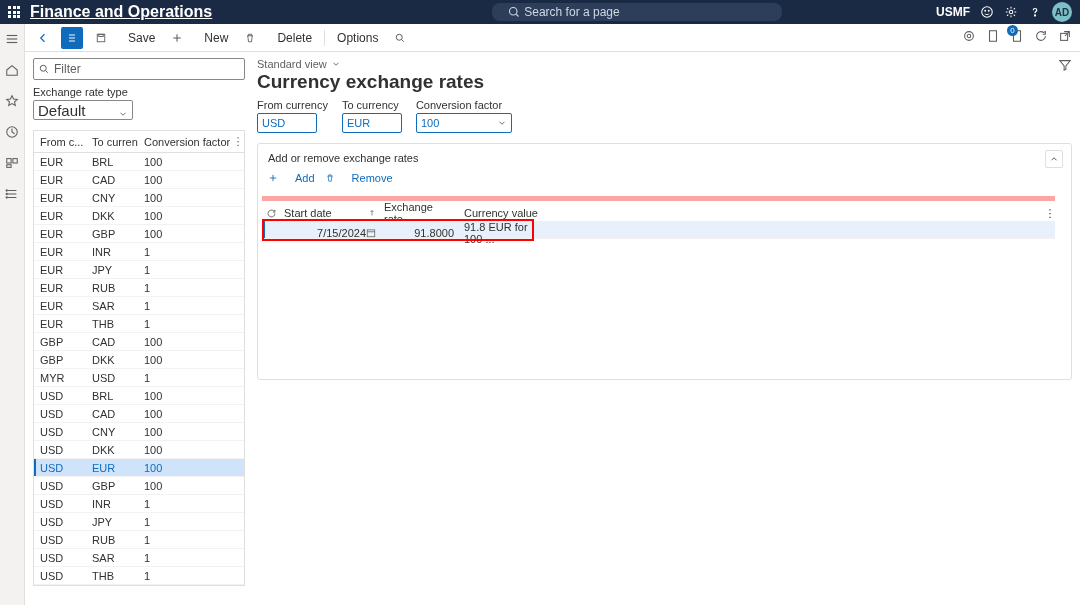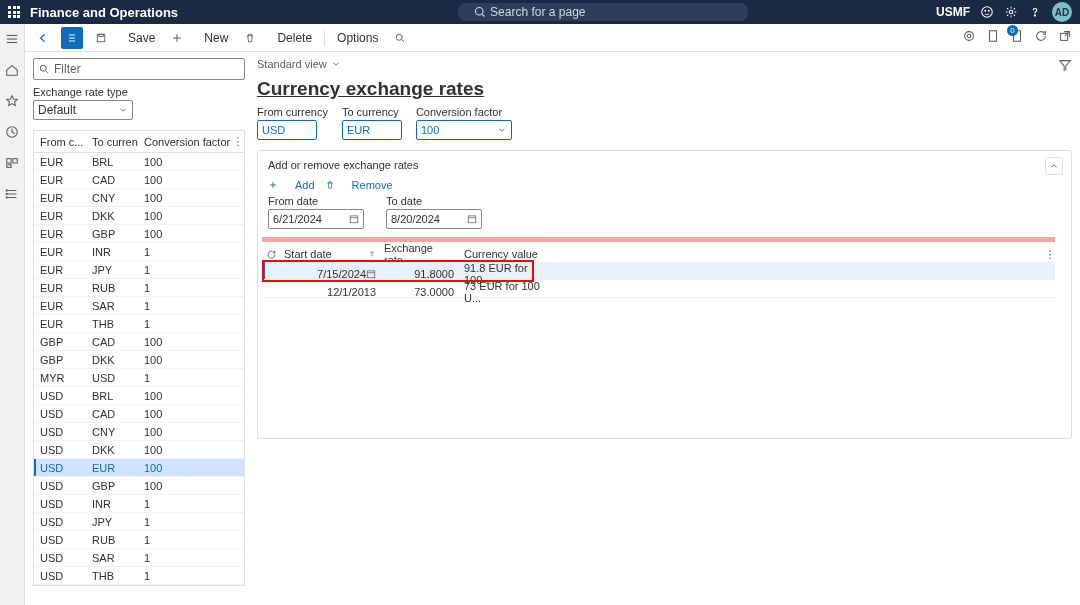--- a/index.html
+++ b/index.html
@@ -2,21 +2,21 @@
 <html><head>
 <meta charset="utf-8">
 <style>
   * { box-sizing: border-box; margin: 0; padding: 0; font-family: "Segoe UI", Arial, sans-serif; }
   body { width: 1080px; height: 605px; background: #fff; font-size: 12px; color: #323130; overflow: hidden; }
 
   
   .top-header { height: 24px; background: #1a2a44; color: #fff; display: flex; align-items: center; padding: 0 8px; }
   .waffle { display: grid; grid-template-columns: repeat(3,3px); grid-template-rows: repeat(3,3px); gap: 1.5px; margin-right: 10px; }
   .waffle span { background: #fff; width: 3px; height: 3px; }
-  .app-title { font-size: 13px; font-weight: 600; }
+  .app-title { font-size: 16px; font-weight: 600; text-decoration: underline; }
   .search-pill { flex: 0 0 290px; height: 18px; background: #2c3e5a; border-radius: 8px; margin-left: 280px; display: flex; align-items: center; color: #cfd8e3; font-size: 12px; padding-left: 16px; }
   .search-pill svg { width: 12px; height: 12px; margin-right: 4px; }
   .header-right { margin-left: auto; display: flex; align-items: center; gap: 10px; }
   .header-right .usmf { font-size: 12px; font-weight: 600; }
   .hr-icon { width: 14px; height: 14px; display: inline-flex; align-items: center; justify-content: center; }
   .avatar { width: 20px; height: 20px; border-radius: 50%; background: #7bbfc9; display: flex; align-items: center; justify-content: center; font-size: 10px; font-weight: 600; color: #234; }
 
   
   .body-wrap { display: flex; height: calc(605px - 24px); position: relative; }
   .nav-rail { width: 25px; background: #f3f2f1; border-right: 1px solid #e1dfdd; display: flex; flex-direction: column; align-items: center; padding-top: 8px; gap: 14px; color: #605e5c; }
@@ -36,38 +36,38 @@
   .filter-icon-side { position: absolute; top: 34px; right: 8px; color: #605e5c; }
   .filter-icon-side svg { width: 14px; height: 14px; }
 
   .content-wrap { flex: 1; display: flex; padding: 6px 8px 8px 8px; gap: 12px; position: relative; }
 
   
   .left-panel { width: 212px; }
   .filter-field { width: 212px; height: 22px; border: 1px solid #8a8886; border-radius: 2px; display: flex; align-items: center; padding: 0 4px; color: #605e5c; font-size: 12px; position: relative; }
   .filter-field svg { width: 12px; height: 12px; margin-right: 4px; }
   .lp-label { font-size: 11px; color: #323130; margin-top: 6px; }
-  .lp-select { width: 100px; height: 20px; border: 1px solid #8a8886; border-radius: 2px; font-size: 12px; padding: 0 4px; display: flex; align-items: center; justify-content: space-between; margin-top: 2px; }
+  .lp-select { width: 100px; height: 20px; border: 1px solid #8a8886; border-radius: 2px; font-size: 15px; padding: 0 4px; display: flex; align-items: flex-end; justify-content: space-between; margin-top: 2px; }
   .lp-select svg { width: 10px; height: 10px; }
 
   .left-table { width: 212px; border: 1px solid #e1dfdd; margin-top: 10px; background: #fff; }
   .lt-head { display: grid; grid-template-columns: 52px 52px 1fr 12px; border-bottom: 1px solid #e1dfdd; height: 22px; align-items: center; color: #323130; font-size: 11px; }
   .lt-head > div { padding-left: 6px; white-space: nowrap; overflow: hidden; text-overflow: ellipsis; display: flex; align-items: center; gap: 16px; }
   .lt-head .more { justify-content: center; padding-left: 0; color: #605e5c; }
   .lt-body { }
   .lt-row { display: grid; grid-template-columns: 52px 52px 1fr; height: 18px; align-items: center; font-size: 11px; border-bottom: 1px solid #f3f2f1; }
   .lt-row > div { padding-left: 6px; }
   .lt-row.sel { background: #cfe4fa; color: #0f6cbd; position: relative; }
   .lt-row.sel::before { content: ""; position: absolute; left: 0; top: 0; bottom: 0; width: 2px; background: #0f6cbd; }
 
   
   .right-panel { flex: 1; display: flex; flex-direction: column; }
   .view-line { font-size: 11px; color: #605e5c; display: flex; align-items: center; gap: 4px; }
   .view-line svg { width: 10px; height: 10px; }
-  .page-title { font-size: 19px; font-weight: 600; margin-top: 8px; text-decoration: underline; }
+  .page-title { font-size: 19px; font-weight: 600; margin-top: 1px; }
   .field-row { display: flex; gap: 14px; margin-top: 6px; }
   .fld label { font-size: 11px; color: #323130; display: block; }
   .fld .inp { border: 1px solid #0f6cbd; border-radius: 2px; height: 20px; font-size: 11px; color: #0f6cbd; padding: 0 4px; display: flex; align-items: center; margin-top: 2px; }
   .fld .inp.sel { width: 96px; justify-content: space-between; }
   .fld .inp svg { width: 10px; height: 10px; }
   .fld .inp.w60 { width: 60px; }
 
   .detail-box { border: 1px solid #e1dfdd; border-radius: 3px; margin-top: 10px; padding: 0 0 140px 0; position: relative; }
   .detail-title { font-size: 11px; padding: 8px 10px 6px 10px; }
   .collapse-btn { position: absolute; right: 8px; top: 6px; width: 18px; height: 18px; border: 1px solid #e1dfdd; border-radius: 2px; display: flex; align-items: center; justify-content: center; color: #605e5c; }
@@ -447,42 +447,20 @@
                 </svg>
                 <span>Add</span>
               </span>
             <span class="dbtn">
                 <svg viewBox="0 0 16 16" stroke="#0f6cbd" fill="none" stroke-width="1.2">
                   <path d="M4 5h8M6 5V3h4v2M5 5l1 8h4l1-8"></path>
                 </svg>
                 <span>Remove</span>
               </span>
           </div>
-          <div class="date-row">
-            <div class="date-fld">
-              <label>From date</label>
-              <div class="date-inp">
-                  <span>6/21/2024</span>
-                  <svg viewBox="0 0 16 16" stroke="currentColor" fill="none" stroke-width="1.2">
-                    <rect x="2" y="3" width="12" height="11"></rect>
-                    <line x1="2" y1="6" x2="14" y2="6"></line>
-                  </svg>
-                </div>
-            </div>
-            <div class="date-fld">
-              <label>To date</label>
-              <div class="date-inp">
-                  <span>8/20/2024</span>
-                  <svg viewBox="0 0 16 16" stroke="currentColor" fill="none" stroke-width="1.2">
-                    <rect x="2" y="3" width="12" height="11"></rect>
-                    <line x1="2" y1="6" x2="14" y2="6"></line>
-                  </svg>
-                </div>
-            </div>
-          </div>
 
           <div class="rate-table">
             <div class="rt-head">
               <div class="refresh">
                   <svg viewBox="0 0 16 16" stroke="currentColor" fill="none" stroke-width="1.3">
                     <path d="M13 8a5 5 0 1 1-2-4l2-1v3h-3"></path>
                   </svg>
                 </div>
               <div>
                   <span>Start date</span>
@@ -503,30 +481,20 @@
                     <svg class="cal" viewBox="0 0 16 16" stroke="currentColor" fill="none" stroke-width="1.2">
                       <rect x="2" y="3" width="12" height="11"></rect>
                       <line x1="2" y1="6" x2="14" y2="6"></line>
                     </svg>
                   </div>
                   <div class="right">91.8000</div>
                   <div>91.8 EUR for 100 ...</div>
                   <div></div>
                   <div></div>
                 </div>
-                <div class="rt-row">
-                  <div></div>
-                  <div class="startcell right">
-                    <span style="flex:1;text-align:right;">12/1/2013</span>
-                  </div>
-                  <div class="right">73.0000</div>
-                  <div>73 EUR for 100 U...</div>
-                  <div></div>
-                  <div></div>
-                </div>
               </div>
             <div class="red-highlight" style="left:0px; top:18px; width:272px; height:22px;"></div>
           </div>
         </div>
       </div>
     </div>
   </div>
 </div>
 
 </body></html>

